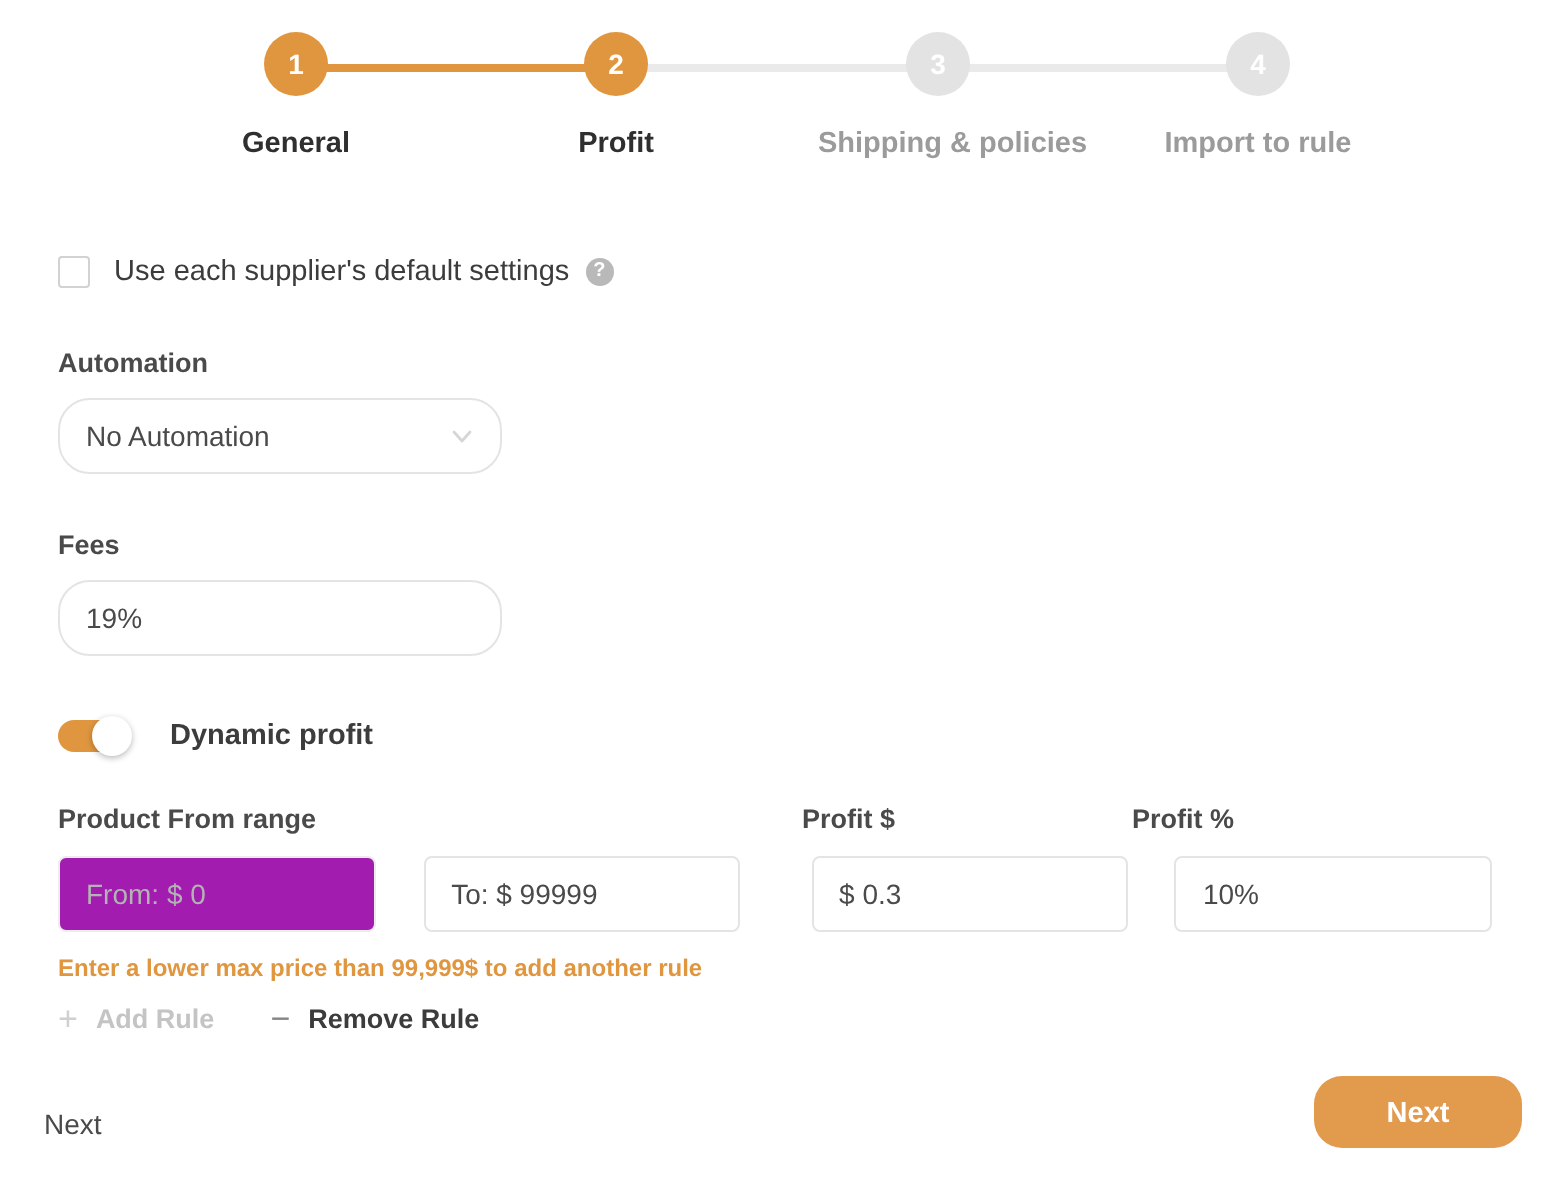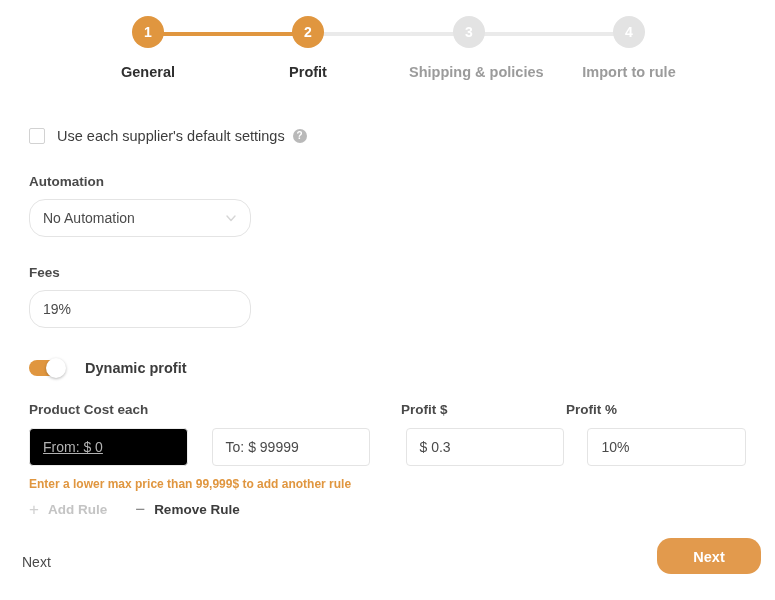--- a/index.html
+++ b/index.html
@@ -195,24 +195,23 @@
     border-radius: 4px;
     background: #ffffff;
     box-sizing: border-box;
     display: flex;
     align-items: center;
     padding: 0 13px;
     font-size: 14px;
     color: #4a4a4a;
   }
   .inp.disabled {
-    background: #000000;
+    background: #a21caf;
     border-color: #ececec;
     color: #b3b3b3;
-    text-decoration: underline;
   }
   .inp-from { width: 162px; margin-right: 24px; }
   .inp-to   { width: 162px; }
   .inp-pd   { width: 162px; margin-left: 12px; }
   .inp-pp   { width: 162px; }
   .sp-pd { width: 24px; }
   .sp-pp { width: 24px; }
 
   .warn {
     margin-top: 11px;
@@ -334,21 +333,21 @@
 
   <div class="toggle-row">
     <div class="toggle">
       <div class="knob"></div>
     </div>
     <span class="toggle-label">Dynamic profit</span>
   </div>
 
   <div class="rules">
     <div class="rules-head">
-      <div class="col-range">Product Cost each</div>
+      <div class="col-range">Product From range</div>
       <div class="col-pd">Profit $</div>
       <div class="col-pp">Profit %</div>
     </div>
 
     <div class="rules-row">
       <div class="inp inp-from disabled">
         <span>From: $ 0</span>
       </div>
       <div class="inp inp-to">
         <span>To: $ 99999</span>

